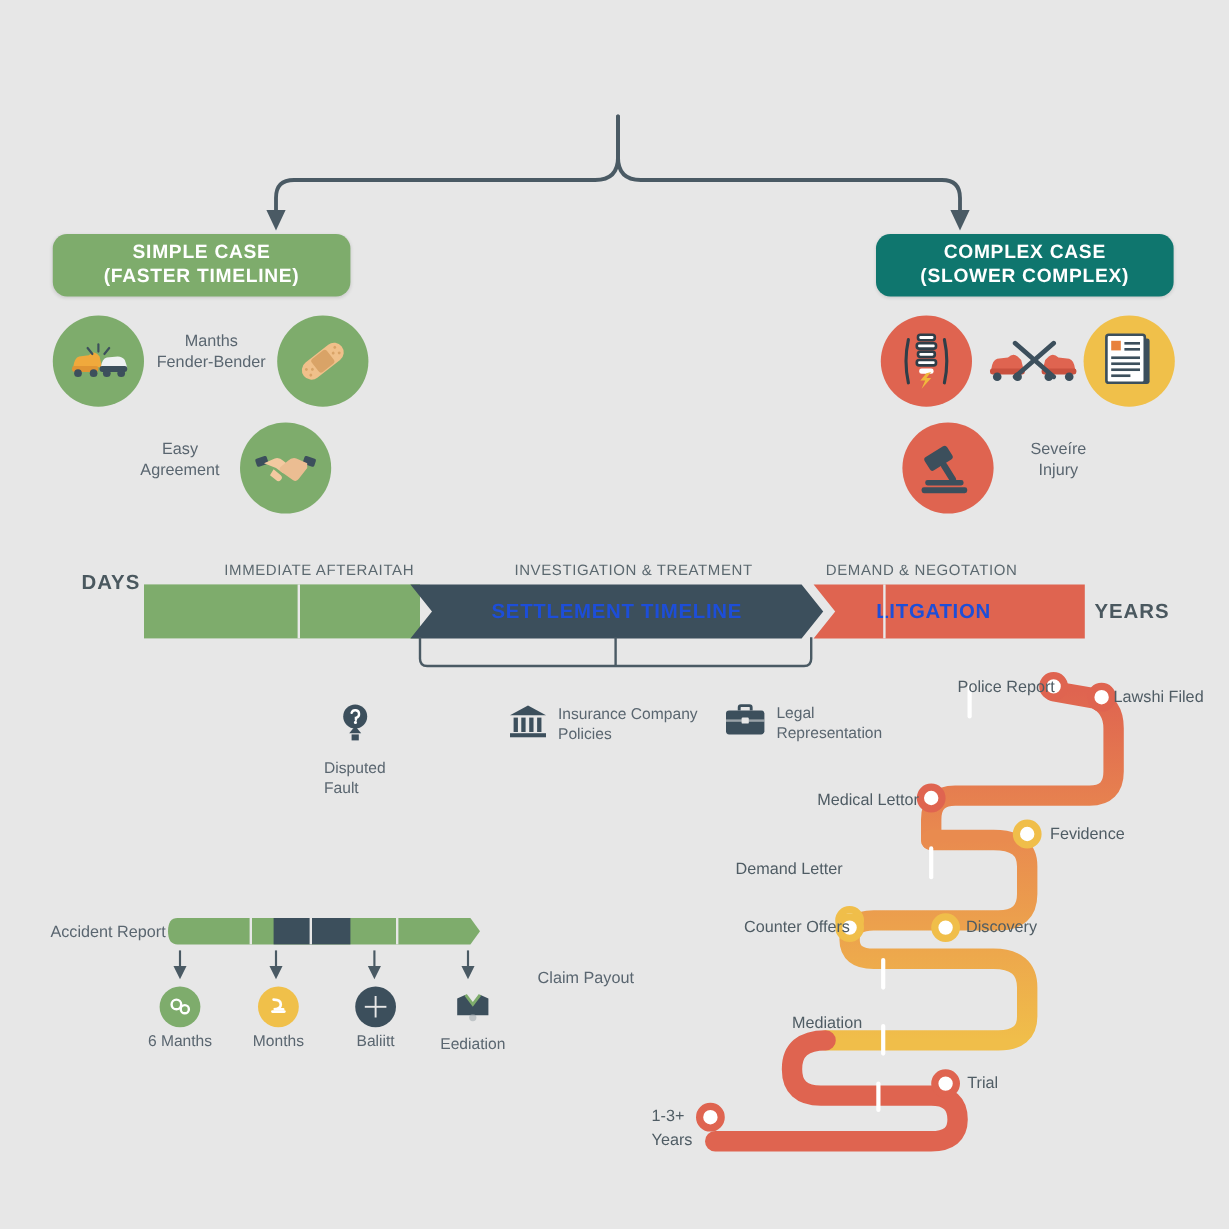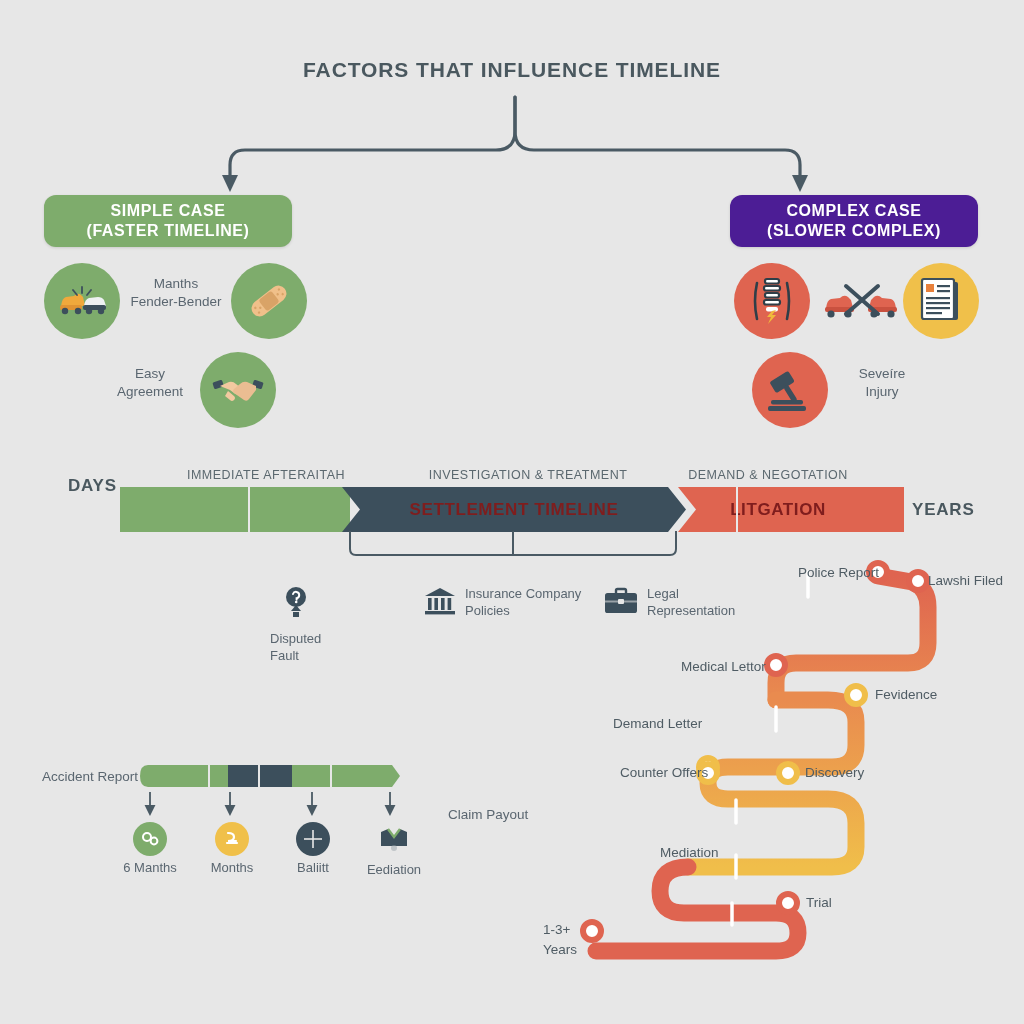--- a/index.html
+++ b/index.html
@@ -23,41 +23,41 @@
 
   
   .case-box{
     border-radius:12px;display:flex;flex-direction:column;
     align-items:center;justify-content:center;
     color:#ffffff;font-weight:bold;letter-spacing:.6px;
     text-align:center;line-height:1.25;font-size:16px;
     box-shadow:0 1px 3px rgba(0,0,0,.12);
   }
   #simple-case{left:44px;top:195px;width:248px;height:52px;background:#7EAC6C;}
-  #complex-case{left:730px;top:195px;width:248px;height:52px;background:#4c1d95;}
+  #complex-case{left:730px;top:195px;width:248px;height:52px;background:#0f766e;}
 
   
   .circ{border-radius:50%;display:flex;align-items:center;justify-content:center;}
   .green-c{background:#7EAC6C;}
   .red-c{background:#DF6450;}
   .yellow-c{background:#F0C04A;}
 
   .cap{
     font-size:13.5px;line-height:1.32;color:#5a6670;text-align:center;
     font-family:"Liberation Sans", sans-serif;
   }
 
   
   #tl-bar{left:120px;top:487px;width:784px;height:45px;}
   .seg{position:absolute;top:0;height:45px;}
   .seg.green{background:#7EAC6C;}
   .seg-label{
     position:absolute;top:0;left:0;right:0;height:45px;
     display:flex;align-items:center;justify-content:center;
-    color:#7f1d1d;font-weight:bold;font-size:17px;letter-spacing:.6px;
+    color:#1d4ed8;font-weight:bold;font-size:17px;letter-spacing:.6px;
   }
   .tick{position:absolute;top:0;width:2px;height:45px;background:#e9e9e9;}
   .phase{
     position:absolute;font-size:12.5px;letter-spacing:.5px;color:#5b686f;
     text-align:center;white-space:nowrap;
   }
   .endcap{font-size:17px;font-weight:bold;letter-spacing:.8px;color:#4a585f;}
 
   
   .mid-item{display:flex;align-items:center;gap:9px;}
@@ -72,21 +72,20 @@
   
   .node-lab{position:absolute;font-size:13.5px;color:#4f5c64;white-space:nowrap;}
 
   svg{overflow:visible;}
 </style>
 </head>
 <body>
 
 <div class="stage">
 
-  <div class="abs" id="title">FACTORS THAT INFLUENCE TIMELINE</div>
 
   <svg class="abs" style="left:200px;top:95px;" width="630" height="105">
     <path d="M315,2 L315,36 Q315,55 296,55 L45,55 Q30,55 30,70 L30,82" stroke="#4a5a64" stroke-width="3.2" fill="none" stroke-linecap="round"></path>
     <path d="M315,2 L315,36 Q315,55 334,55 L585,55 Q600,55 600,70 L600,82" stroke="#4a5a64" stroke-width="3.2" fill="none" stroke-linecap="round"></path>
     <path d="M30,97 L22,80 L38,80 Z" fill="#4a5a64"></path>
     <path d="M600,97 L592,80 L608,80 Z" fill="#4a5a64"></path>
   </svg>
 
   <div class="abs case-box" id="simple-case">
     <span>SIMPLE CASE</span>

